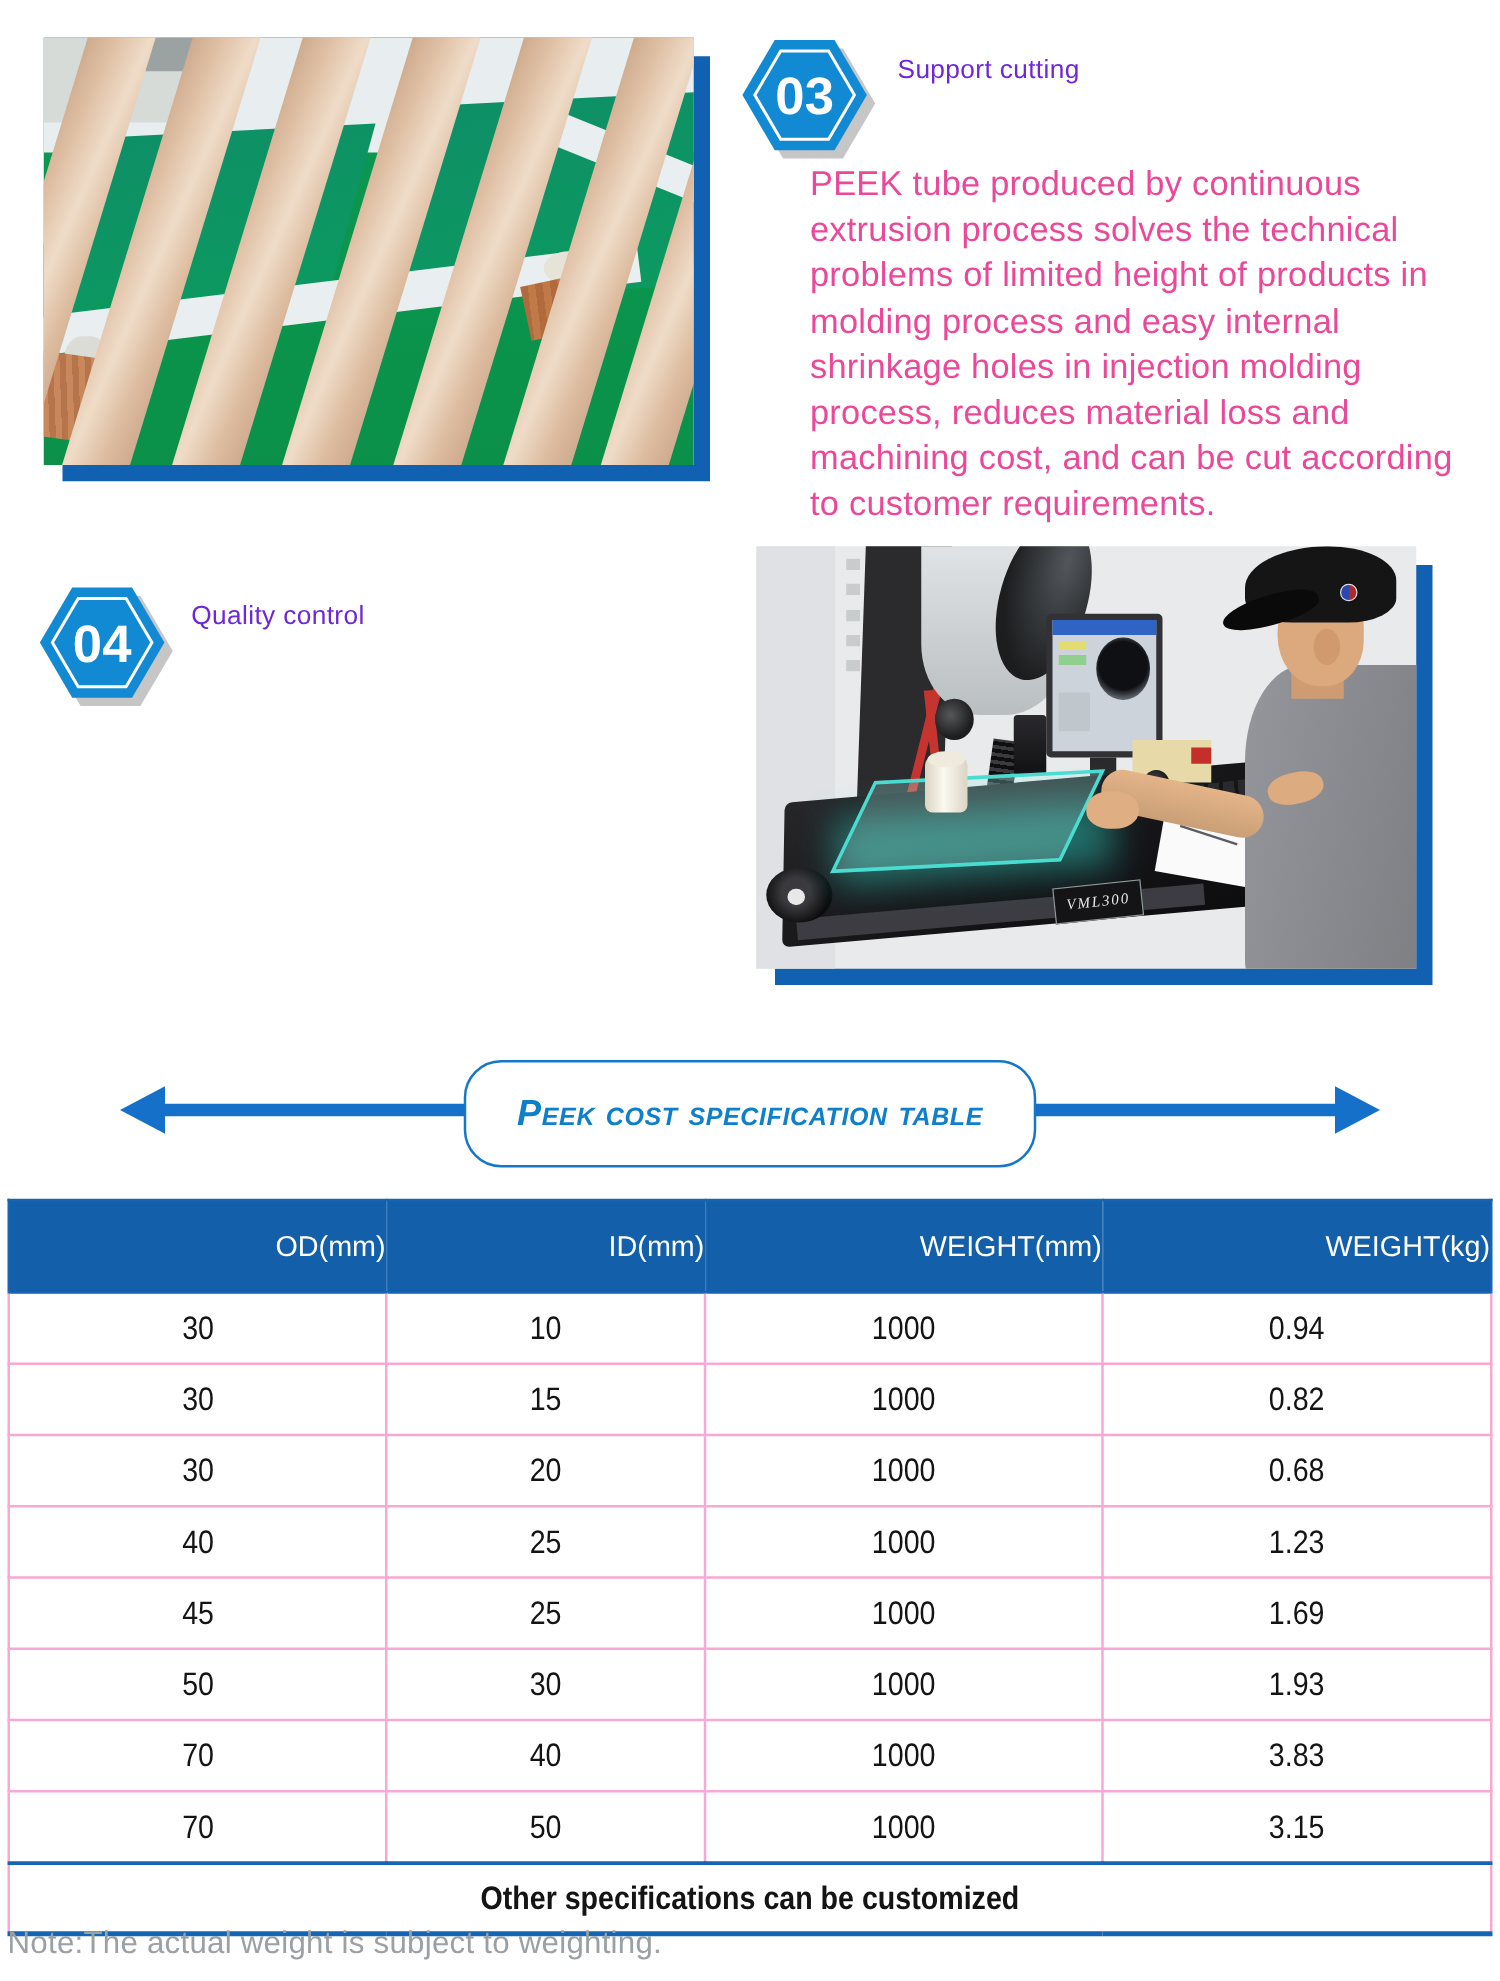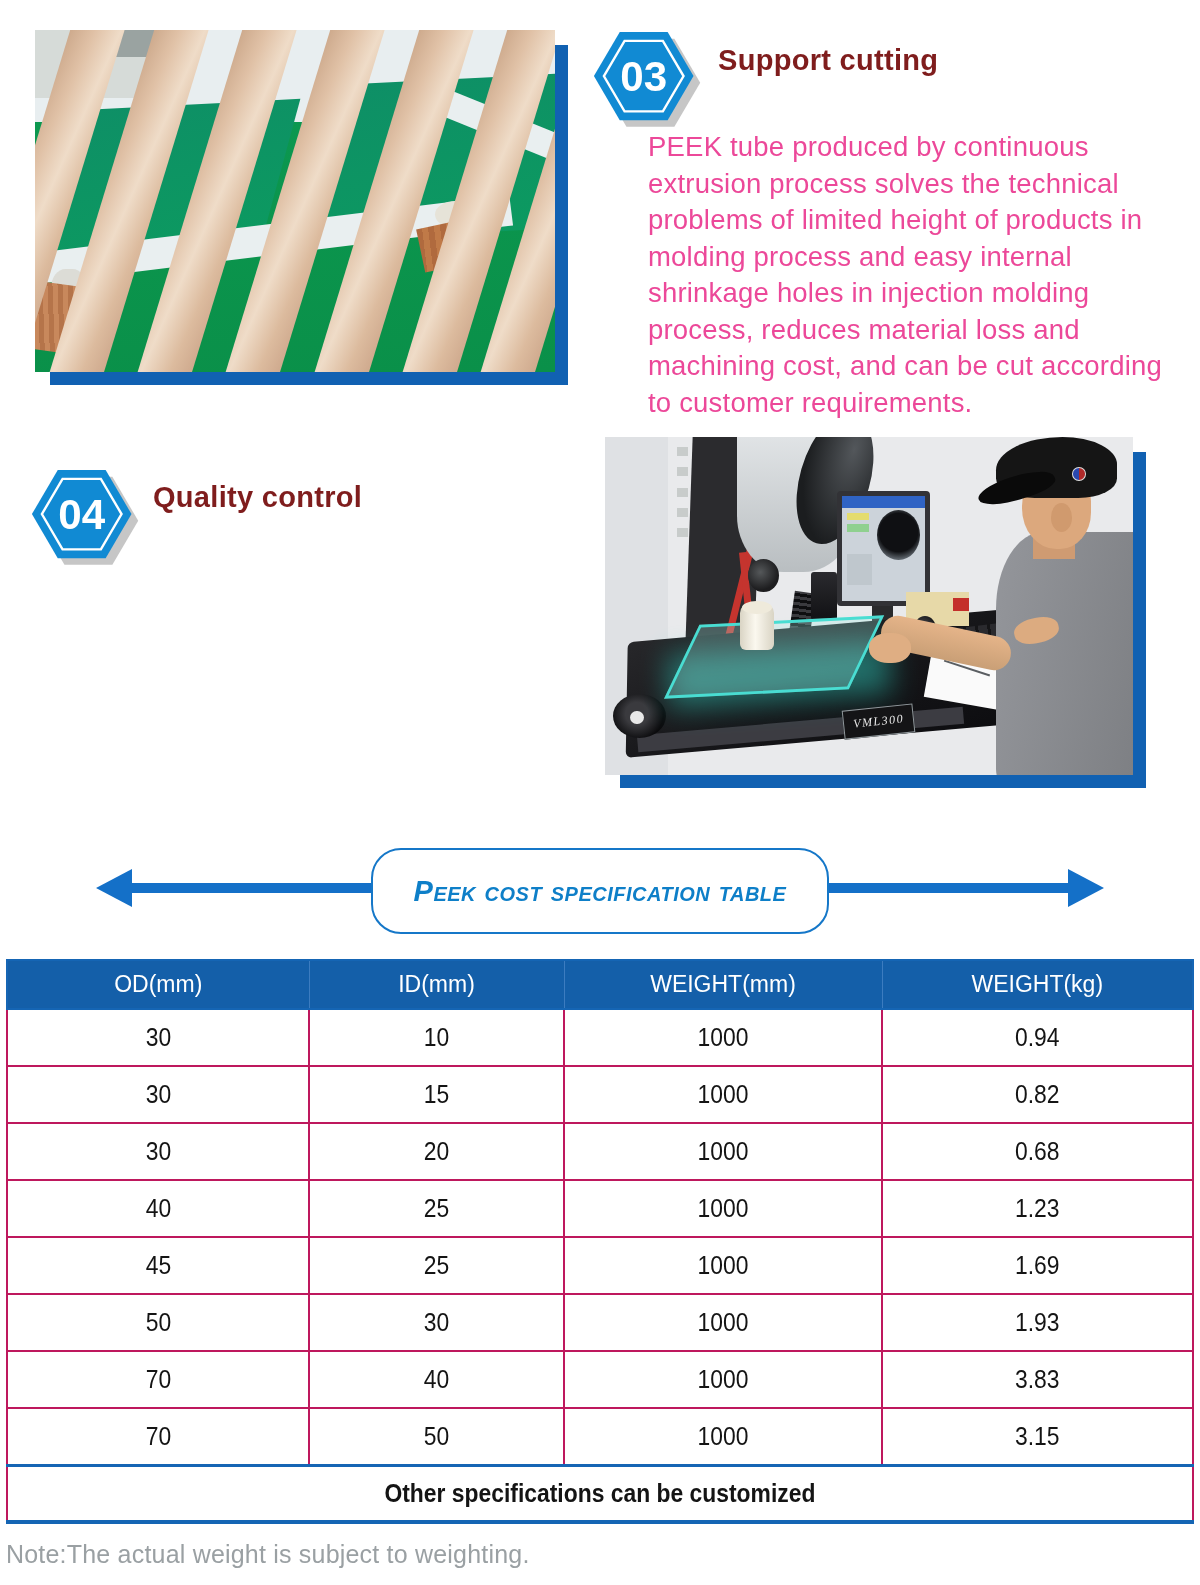--- a/index.html
+++ b/index.html
@@ -72,43 +72,43 @@
   .ph2-ear{left:84.5%;top:19.5%;width:4%;height:8.5%;background:#d09a6e;border-radius:50%}
   .ph2-cap{left:74%;top:0;width:23%;height:18%;background:#151515;border-radius:55% 45% 32% 32%}
   .ph2-brim{left:70.5%;top:11.5%;width:15%;height:7%;background:#0a0a0a;border-radius:50% 60% 40% 60%;transform:rotate(-18deg)}
   .ph2-logo{left:88.5%;top:9%;width:2.6%;height:4%;background:linear-gradient(90deg,#2a48b0 50%,#b02a2a 50%);border-radius:50%;border:1px solid #ddd}
 
   
   .badge{position:absolute}
   .b03{left:592px;top:26px}
   .b04{left:30px;top:464px}
   .badge-num{font-weight:bold;font-size:44px;fill:#fff;font-family:"Liberation Sans",sans-serif}
-  .sec-title{position:absolute;font-size:29px;font-weight:bold;color:#7f1d1d;letter-spacing:.3px}
+  .sec-title{position:absolute;font-size:21px;font-weight:normal;color:#6d28d9;letter-spacing:.3px}
   .t03{left:718px;top:44px}
   .t04{left:153px;top:481px}
   .para{position:absolute;font-size:27.5px;line-height:36.5px;color:#ec4899;letter-spacing:.2px}
   .p03{left:648px;top:129px;width:524px}
   .p04{left:105px;top:554px;width:502px}
 
   
   .banner{position:absolute;left:0;top:842px;width:1200px;height:96px}
   .shaft{position:absolute;top:41px;height:10px;background:#1470c8}
   .shaft.l{left:128px;width:258px}
   .shaft.r{right:128px;width:258px}
   .head{position:absolute;top:27px;width:0;height:0;border-top:19px solid transparent;border-bottom:19px solid transparent}
   .head.l{left:96px;border-right:36px solid #1470c8}
   .head.r{right:96px;border-left:36px solid #1470c8}
   .banner-box{position:absolute;left:50%;top:6px;transform:translateX(-50%);width:458px;height:86px;background:#fff;border:2px solid #1577c8;border-radius:30px;display:flex;align-items:center;justify-content:center}
   .banner-label{font-style:italic;font-variant:small-caps;font-weight:bold;font-size:29px;color:#0e7fc8;letter-spacing:.5px}
 
   
   .spec-table{position:absolute;left:6px;top:959px;width:1188px;border-collapse:collapse;table-layout:fixed;border:2px solid #1565b4;border-bottom:4px solid #1565b4}
-  .spec-table th{background:#145fa9;color:#fff;font-weight:normal;font-size:23px;height:49px;text-align:center;border-right:1px solid #3c7cc0;border-bottom:2px solid #1565b4}
+  .spec-table th{background:#145fa9;color:#fff;font-weight:normal;font-size:23px;height:74px;text-align:right;border-right:1px solid #3c7cc0;border-bottom:2px solid #1565b4}
   .spec-table th:last-child{border-right:none}
-  .spec-table td{border:2px solid #be185d;height:57px;text-align:center;font-size:26px;color:#141414;background:#fff}
+  .spec-table td{border:2px solid #f9a8d4;height:57px;text-align:center;font-size:26px;color:#141414;background:#fff}
   .cond{display:inline-block;transform:scaleX(.88)}
   .footer-cell{font-weight:bold;font-size:26px;border-top:3px solid #1565b4 !important}
   .note{position:absolute;left:6px;top:1540px;font-size:25px;color:#9aa0a3;letter-spacing:.2px}
 </style>
 </head>
 <body>
 
 <div class="page">
 
   <div class="photo photo1">

